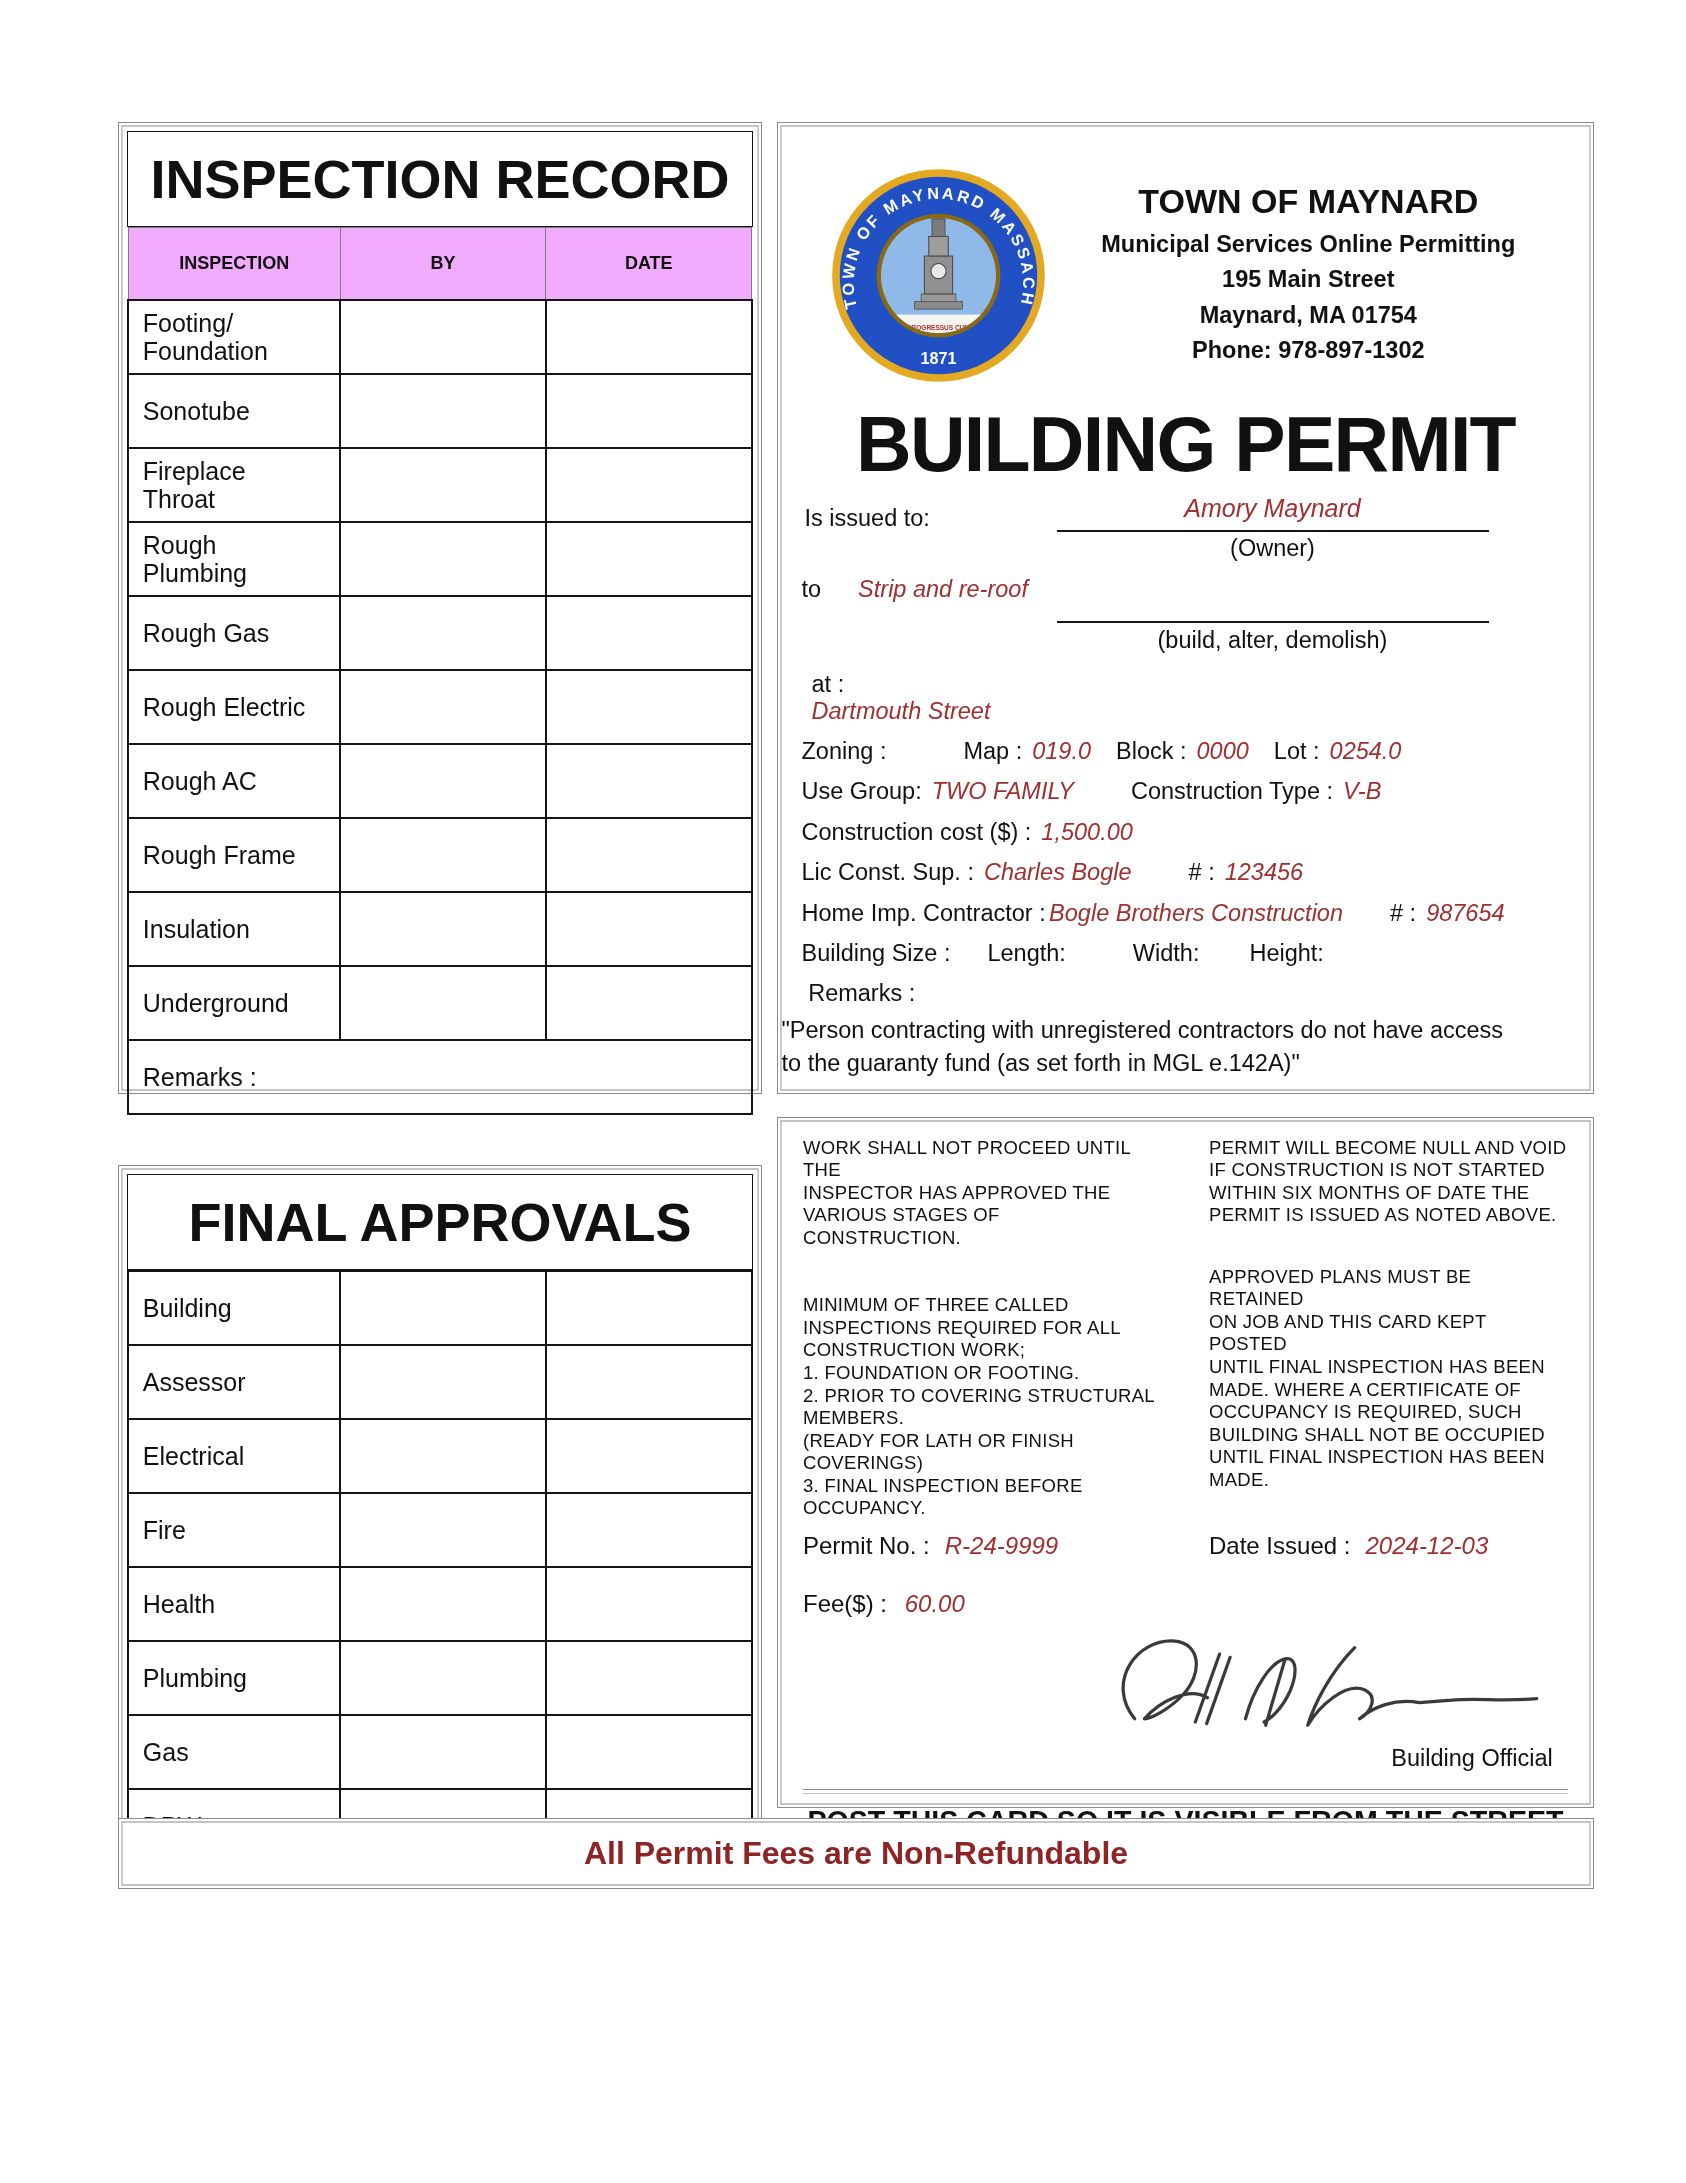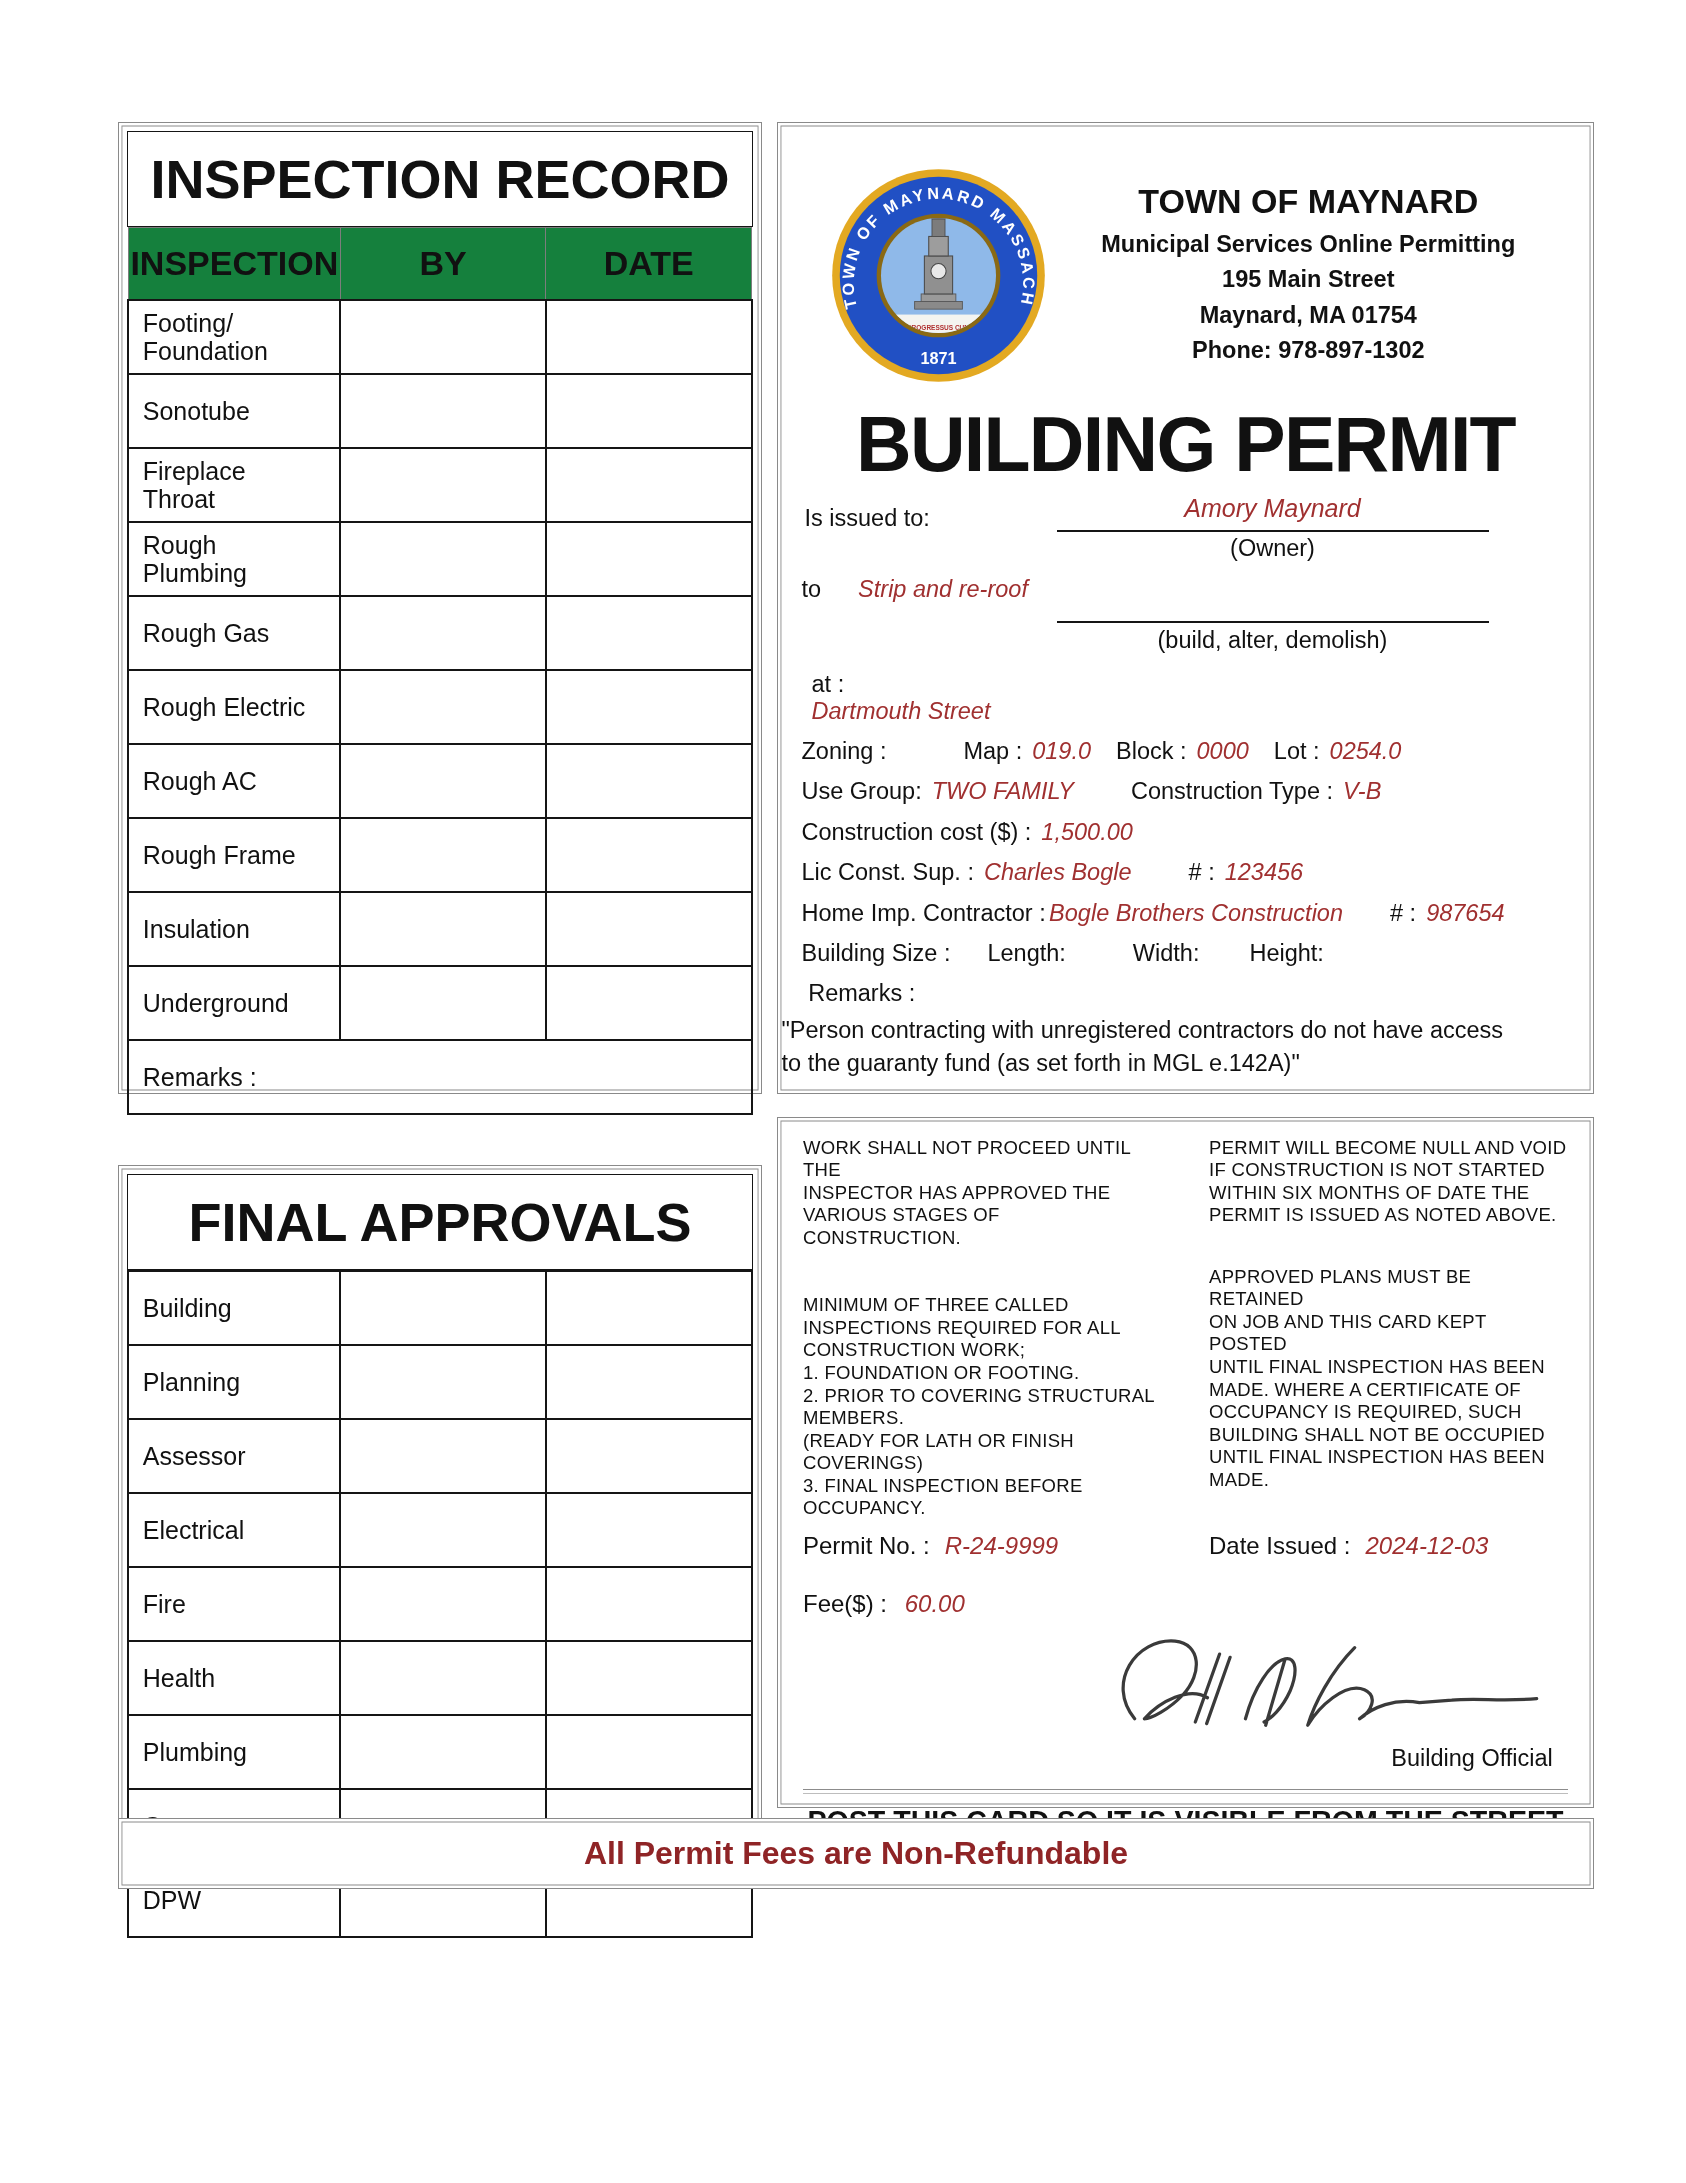--- a/index.html
+++ b/index.html
@@ -10,21 +10,21 @@
   #insp-panel{left:118px;top:122px;width:642px;height:970px;}
   #permit-panel{left:777px;top:122px;width:815px;height:970px;}
   #finals-panel{left:118px;top:1117px;width:642px;height:689px;margin-top:48px;}
   #notice-panel{left:777px;top:1117px;width:815px;height:689px;}
   #footer-bar{left:118px;top:1818px;width:1474px;height:69px;display:flex;align-items:center;justify-content:center;}
 
   .inner-pad{padding:8.4px;}
   .title-box{border:1.7px solid #151515;display:flex;align-items:center;justify-content:center;
              height:94px;font-weight:bold;font-size:54px;letter-spacing:0px;}
   table.grid{width:100%;border-collapse:collapse;table-layout:fixed;}
-  table.grid th{border:1.7px solid #7d7d7d;font-size:34px;font-weight:bold;height:69px;background:#15803d;}
+  table.grid th{border:1.7px solid #7d7d7d;font-size:18px;font-weight:bold;height:69px;background:#f0abfc;}
   table.grid td{border:2.5px solid #151515;font-size:25px;height:62px;vertical-align:middle;
                 padding:5px 3.4px 5px 13.4px;white-space:pre-line;line-height:1.15;}
   table.grid td.blank{padding:0;}
   td.remarks-cell{font-size:24px;padding-left:22px;height:60px;}
 
   
   #permit-panel .content{padding:17px 23.5px;position:relative;}
   .town-header{display:flex;align-items:center;margin-top:27px;}
   .seal-wrap{flex:0 0 auto;margin-left:28.6px;}
   .town-text{flex:1 1 auto;text-align:center;}
@@ -279,25 +279,20 @@
             <col style="width:33%">
           </colgroup>
         <tbody>
 
             <tr>
               <td>Building</td>
               <td class="blank"></td>
               <td class="blank"></td>
             </tr>
 
-            <tr>
-              <td>Planning</td>
-              <td class="blank"></td>
-              <td class="blank"></td>
-            </tr>
 
             <tr>
               <td>Assessor</td>
               <td class="blank"></td>
               <td class="blank"></td>
             </tr>
 
             <tr>
               <td>Electrical</td>
               <td class="blank"></td>

